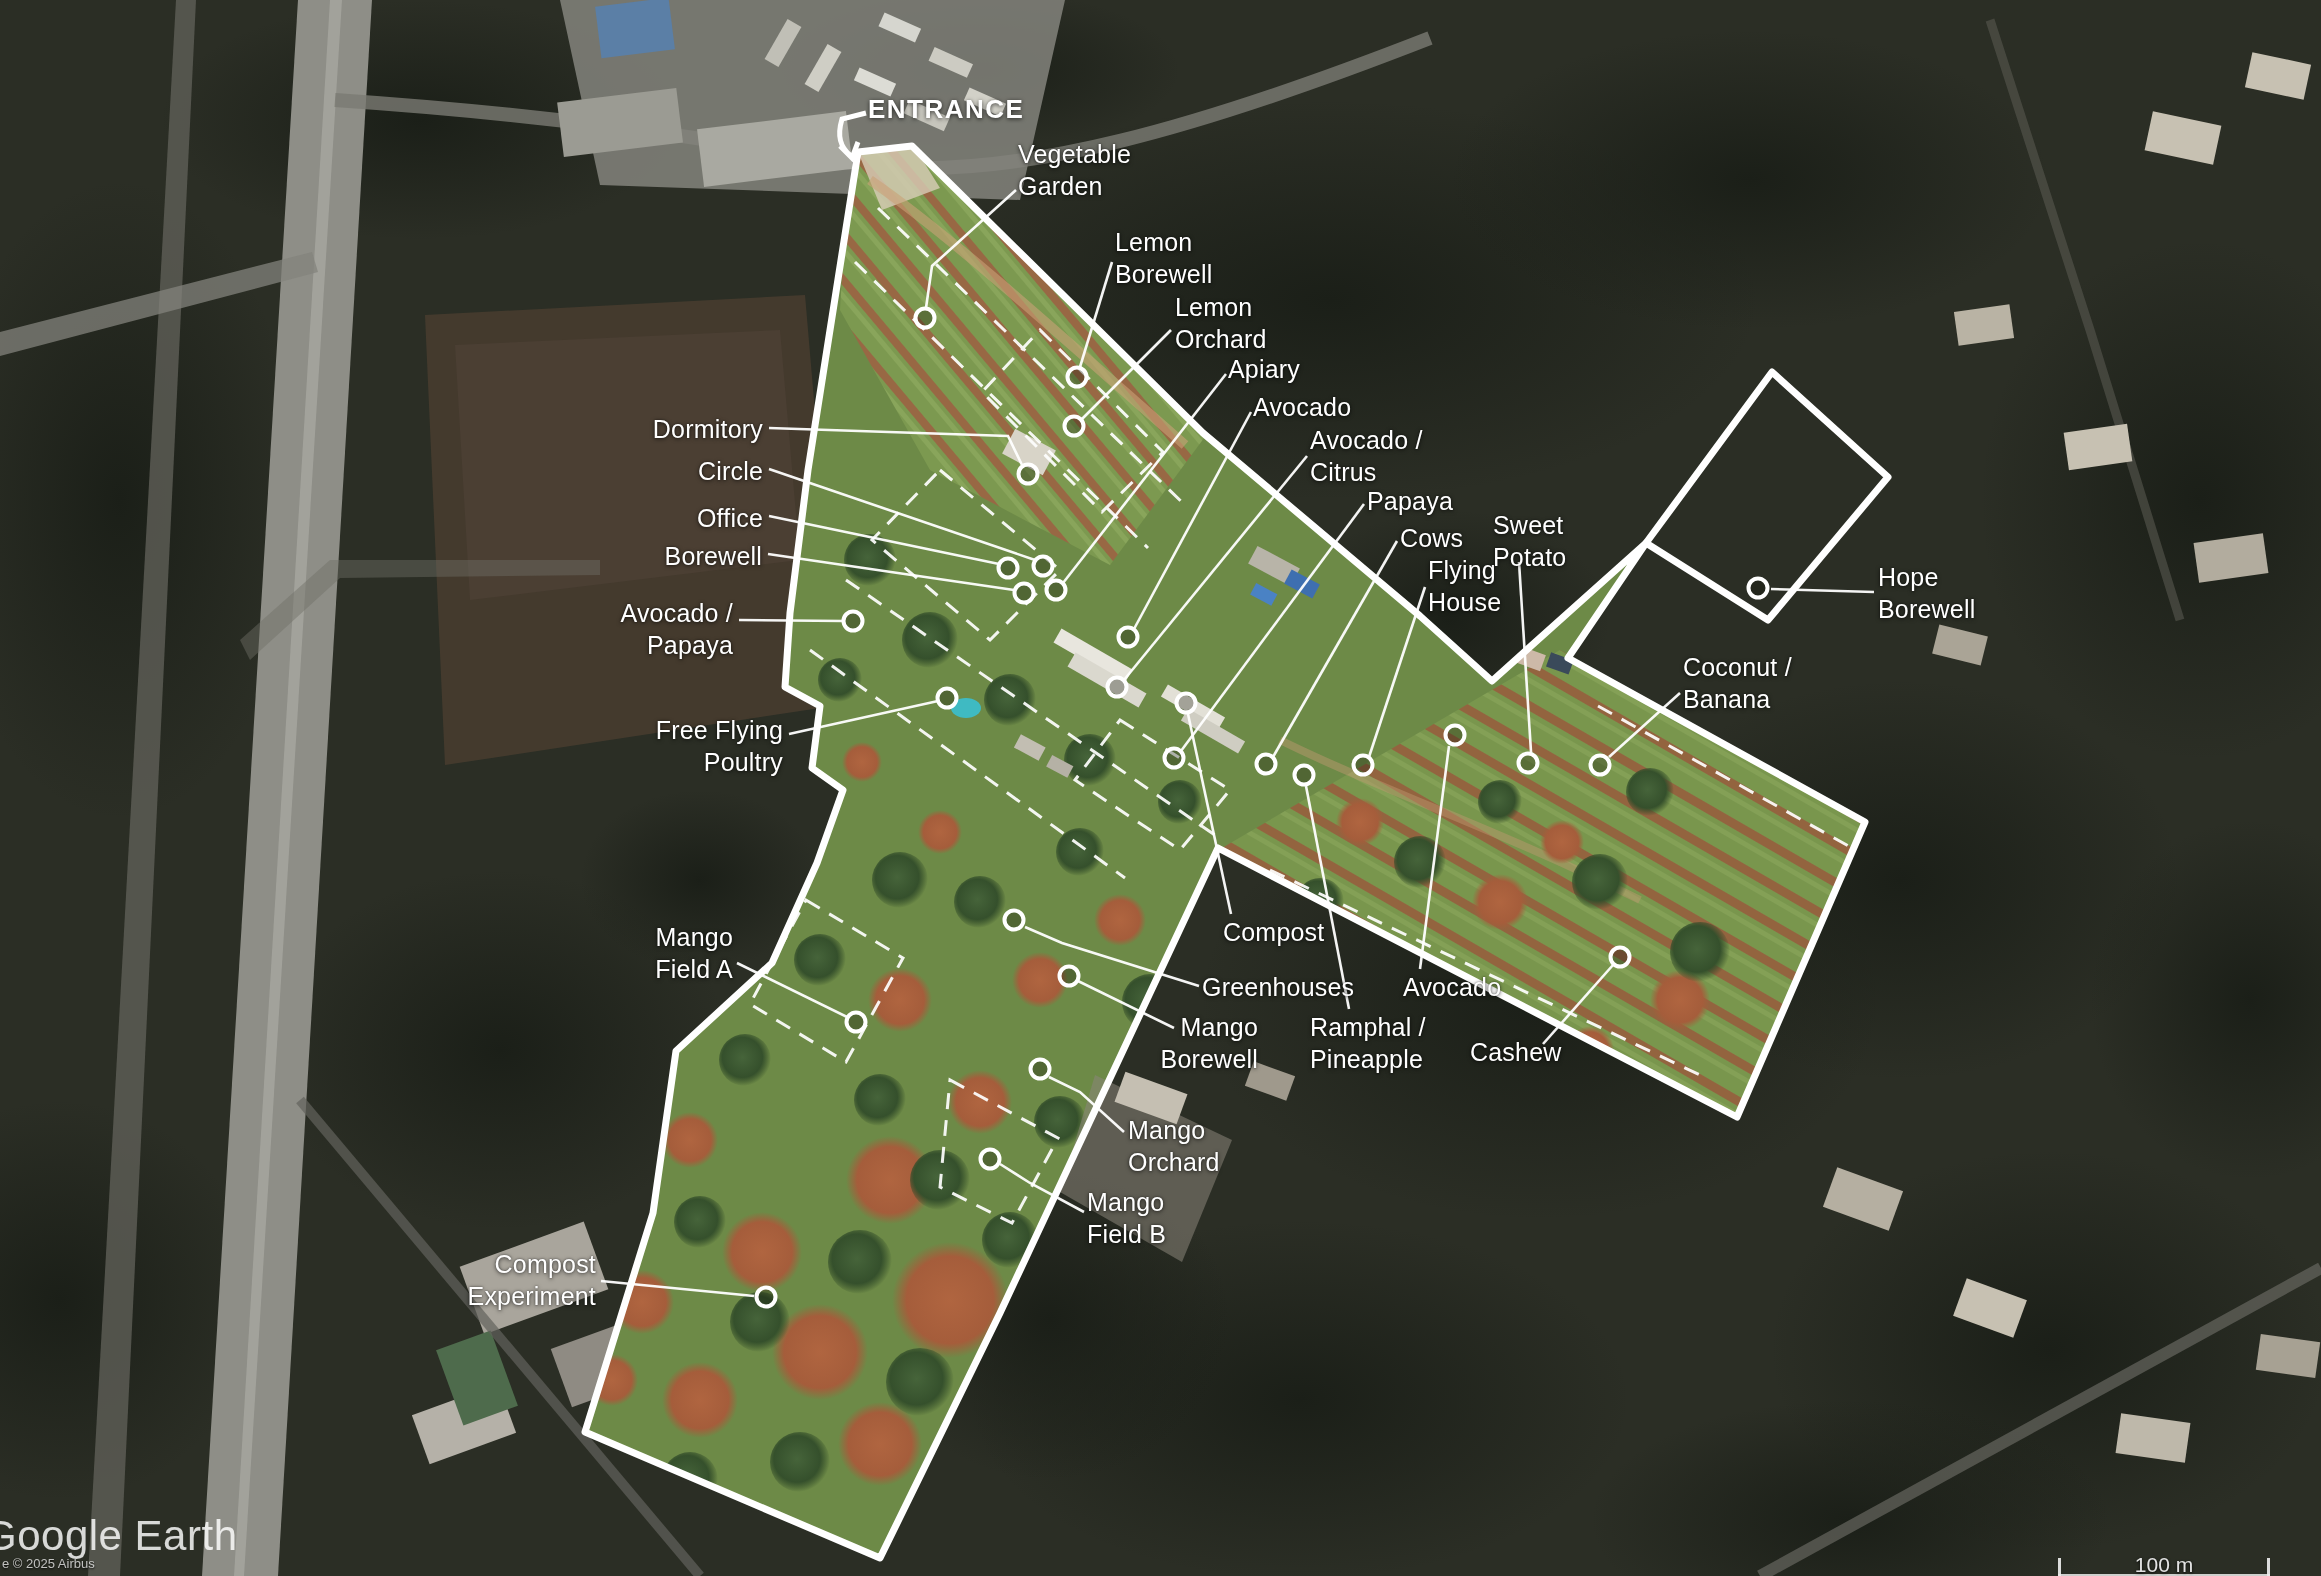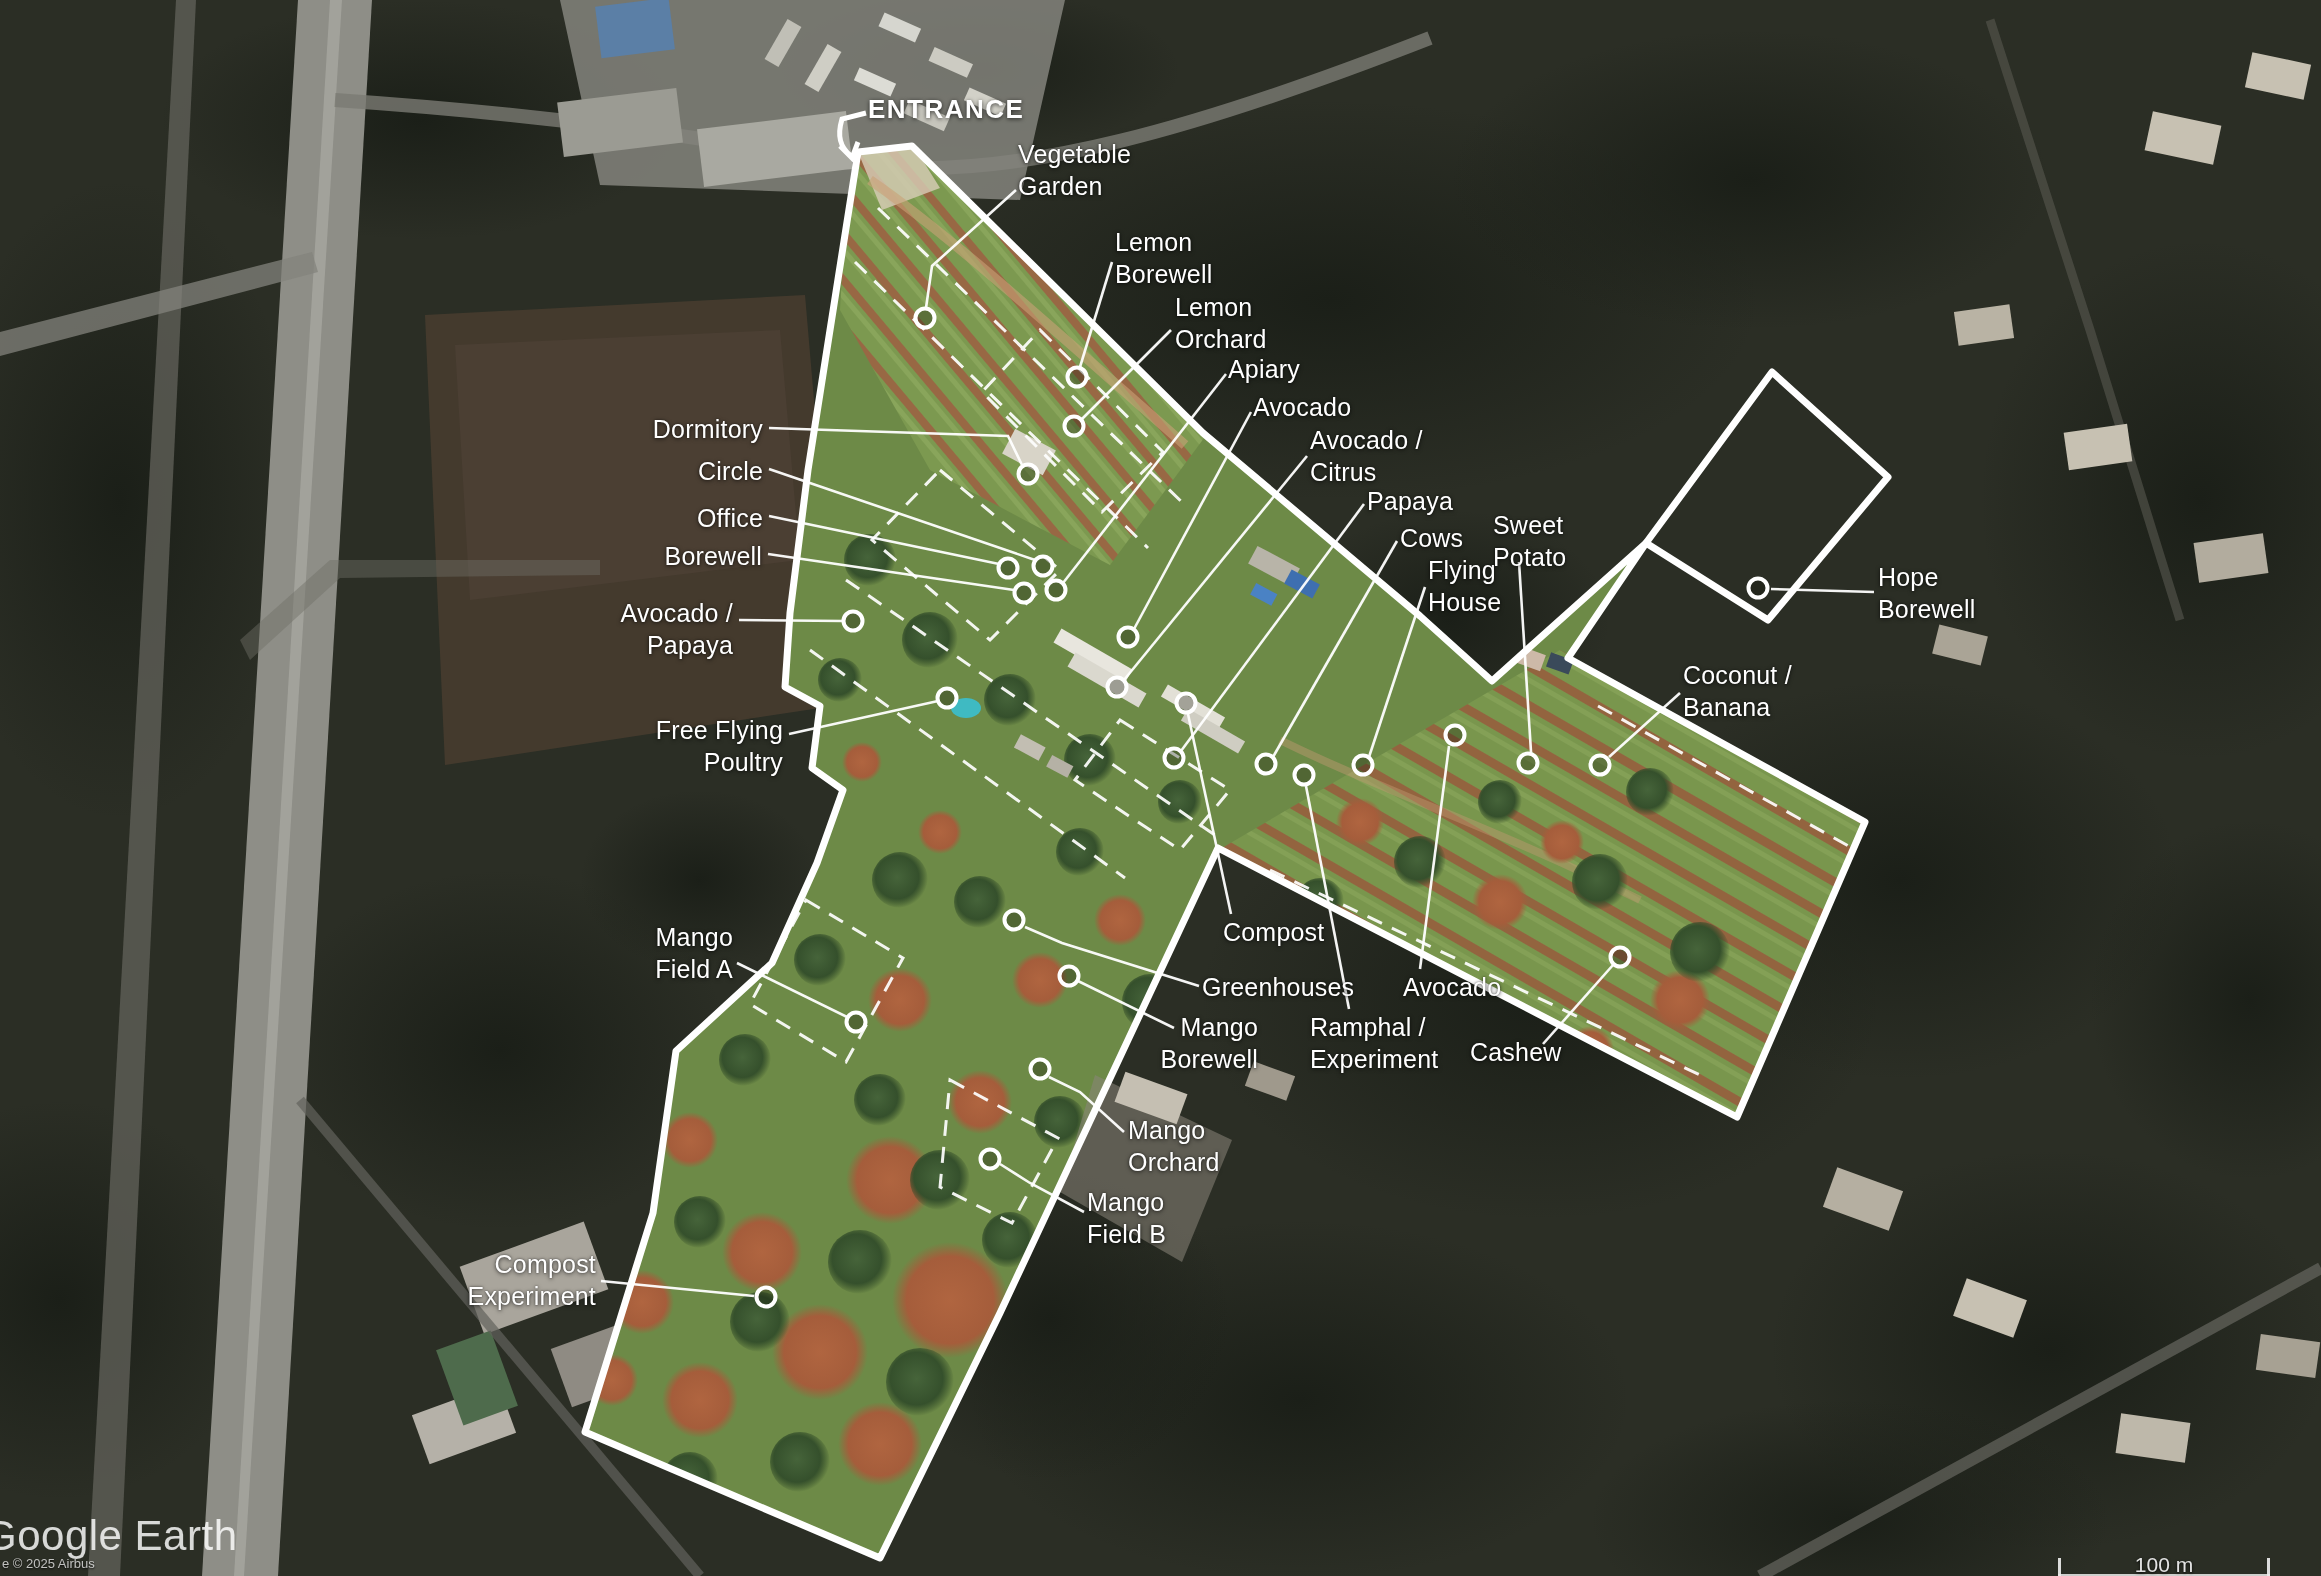--- a/index.html
+++ b/index.html
@@ -324,39 +324,39 @@
       <div class="feat-label" style="left: 1310px; top: 424px;">Avocado /
 Citrus</div>
       <div class="feat-label" style="left: 1367px; top: 485px;">Papaya</div>
       <div class="feat-label" style="left: 1400px; top: 522px;">Cows</div>
       <div class="feat-label" style="left: 1428px; top: 554px;">Flying
 House</div>
       <div class="feat-label" style="left: 1493px; top: 509px;">Sweet
 Potato</div>
       <div class="feat-label" style="left: 1878px; top: 561px;">Hope
 Borewell</div>
-      <div class="feat-label" style="left: 1683px; top: 651px; margin-top: 8px;">Coconut /
+      <div class="feat-label" style="left: 1683px; top: 651px;">Coconut /
 Banana</div>
       <div class="feat-label align-right" style="right: 1558px; top: 413px; margin-left: 32px;">Dormitory</div>
       <div class="feat-label align-right" style="right: 1558px; top: 455px;">Circle</div>
       <div class="feat-label align-right" style="right: 1558px; top: 502px;">Office</div>
       <div class="feat-label align-right" style="right: 1559px; top: 540px;">Borewell</div>
       <div class="feat-label align-right" style="right: 1588px; top: 597px;">Avocado /
 Papaya</div>
       <div class="feat-label align-right" style="right: 1538px; top: 714px;">Free Flying
 Poultry</div>
       <div class="feat-label align-right" style="right: 1588px; top: 921px;">Mango
 Field A</div>
       <div class="feat-label" style="left: 1223px; top: 916px;">Compost</div>
       <div class="feat-label" style="left: 1202px; top: 971px;">Greenhouses</div>
       <div class="feat-label" style="left: 1403px; top: 971px;">Avocado</div>
       <div class="feat-label align-right" style="right: 1063px; top: 1011px;">Mango
 Borewell</div>
       <div class="feat-label" style="left: 1310px; top: 1011px;">Ramphal /
-Experiment</div>
+Pineapple</div>
       <div class="feat-label" style="left: 1470px; top: 1036px;">Cashew</div>
       <div class="feat-label" style="left: 1128px; top: 1114px;">Mango
 Orchard</div>
       <div class="feat-label" style="left: 1087px; top: 1186px;">Mango
 Field B</div>
       <div class="feat-label align-right" style="right: 1725px; top: 1248px;">Compost
 Experiment</div>
     </div>
 
 <div class="entrance-label">ENTRANCE</div>

